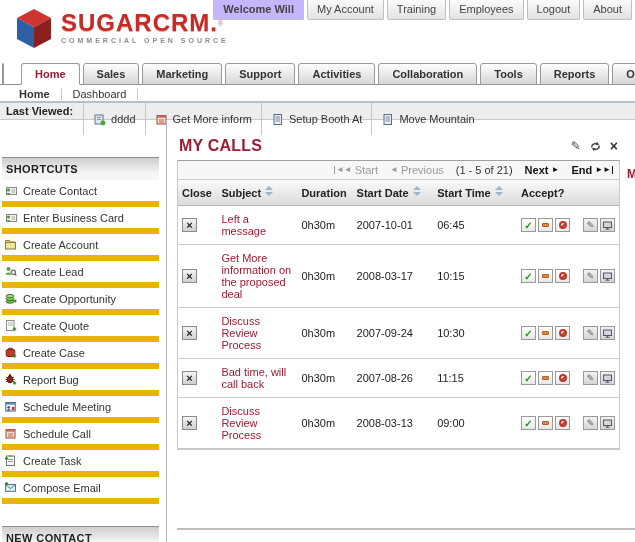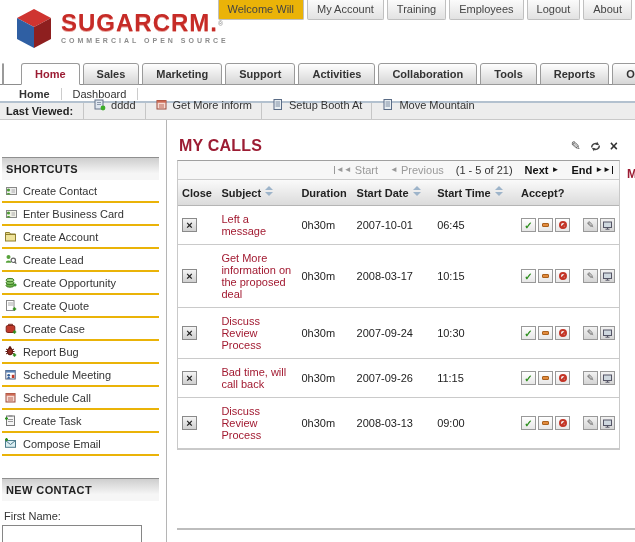--- a/index.html
+++ b/index.html
@@ -12,52 +12,52 @@
   .brand-wrap { margin-left:7px; margin-top:4px; }
   .brand { font-size:24px; font-weight:bold; color:#c62b27; letter-spacing:1px; line-height:24px;
            text-shadow:0 1px 0 #e9a6a0; }
   .reg { font-size:7px; color:#888; vertical-align:super; }
   .tagline { font-size:7px; font-weight:bold; letter-spacing:3px; color:#8c8c8c; margin-top:2px; }
 
   .topnav { position:absolute; right:3px; top:0; display:flex; }
   .topnav-item { border:1px solid #c0c0c0; border-top:none; border-radius:0 0 2px 2px;
                  background:linear-gradient(#fbfbfb,#e2e2e2); padding:3px 9px 4px; margin-left:3px;
                  font-size:11px; color:#444; cursor:pointer; white-space:nowrap; }
-  .topnav-item.welcome { background:#eab308; padding-bottom:0; }
+  .topnav-item.welcome { background:#c4b5fd; padding-bottom:0;font-weight:bold; }
 
   
   .tabstrip { position:absolute; left:0; top:61px; width:635px; height:24px;
               border-bottom:1px solid #8d8d8d; display:flex; align-items:flex-end; padding-left:2px; }
   .tab, .tab-stub { border:1px solid #9a9a9a; border-bottom:1px solid #9a9a9a; border-radius:3px 3px 0 0;
          background:linear-gradient(#fefefe,#d6d6d6); padding:4px 13px; font-weight:bold; color:#333;
          margin-right:3px; margin-bottom:-1px; cursor:pointer; white-space:nowrap; }
   .tab-stub { width:9px; padding:4px 0; height:22px; margin-right:17px; }
   .tab.active { background:#fff; color:#9c1c33; border-bottom:1px solid #fff; }
 
   
   .subtab-row { position:absolute; left:0; top:86px; width:635px; height:17px;
                 border-bottom:2px solid #b3c1cf; display:flex; align-items:center; padding-left:8px; }
   .subtab { padding:0 11px; border-right:1px solid #ccc; color:#333; cursor:pointer; }
   .subtab.current { font-weight:bold; }
 
   
   .lastviewed { position:absolute; left:0; top:103px; width:635px; height:17px; background:#ededed;
                 border-bottom:1px solid #c9c9c9; display:flex; align-items:stretch; }
   .lv-label { font-weight:bold; color:#222; padding:2px 10px 0 6px; }
-  .lv-item { display:flex; align-items:flex-end; gap:5px; padding:8px 9px; border-left:1px solid #c6c6c6;
+  .lv-item { display:flex; align-items:center; gap:5px; padding:16px 9px; border-left:1px solid #c6c6c6;
              color:#333; cursor:pointer; white-space:nowrap; }
   .mini-icon { width:13px; height:13px; flex:0 0 auto; }
 
   
   .sidebar { position:absolute; left:0; top:120px; width:167px; height:422px;
              border-right:1px solid #b5b5b5; padding:15px 7px 0 2px; }
   .panel-head { border-top:1px solid #8f8f8f; background:linear-gradient(#cecece,#f6f6f6 70%);
                 font-weight:bold; color:#222; padding:5px 4px; letter-spacing:0.4px;margin-top:22px; }
   .shortcut { display:flex; align-items:center; gap:6px; padding:4px 2px;
-              border-bottom:2px solid #eab308; color:#333; cursor:pointer; white-space:nowrap; }
+              border-bottom:6px solid #eab308; color:#333; cursor:pointer; white-space:nowrap; }
   .new-contact { margin-top:16px; }
   .field-label { color:#333; margin:9px 0 3px 2px; }
   .req { color:#e00000; font-weight:bold; }
   input.text { width:140px; height:18px; border:1px solid #868686; font-size:11px; padding:1px 3px;
                background:#fff; font-family:"Liberation Sans", sans-serif; }
 
   
   .main { position:absolute; left:172px; top:120px; width:463px; }
   .add-dashlets { margin:9px 0 0 5px; border:1px solid #8d8d8d; background:linear-gradient(#fdfdfd,#dcdcdc);
                   font-size:11px; padding:3px 9px; color:#222; cursor:pointer;
@@ -460,21 +460,21 @@
             </span>
               </td>
           </tr>
 
           <tr>
             <td><button class="xbtn">×</button></td>
             <td>
                 <a class="subject-link">Bad time, will call back</a>
               </td>
             <td>0h30m</td>
-            <td class="overdue">2007-09-26</td>
+            <td class="overdue">2007-08-26</td>
             <td>11:15</td>
             <td>
                 <span class="accept-wrap">
               <button class="ac check">✓</button>
               <button class="ac tent">
                     <span></span>
                   </button>
               <button class="ac decl">
                     <span></span>
                   </button>

